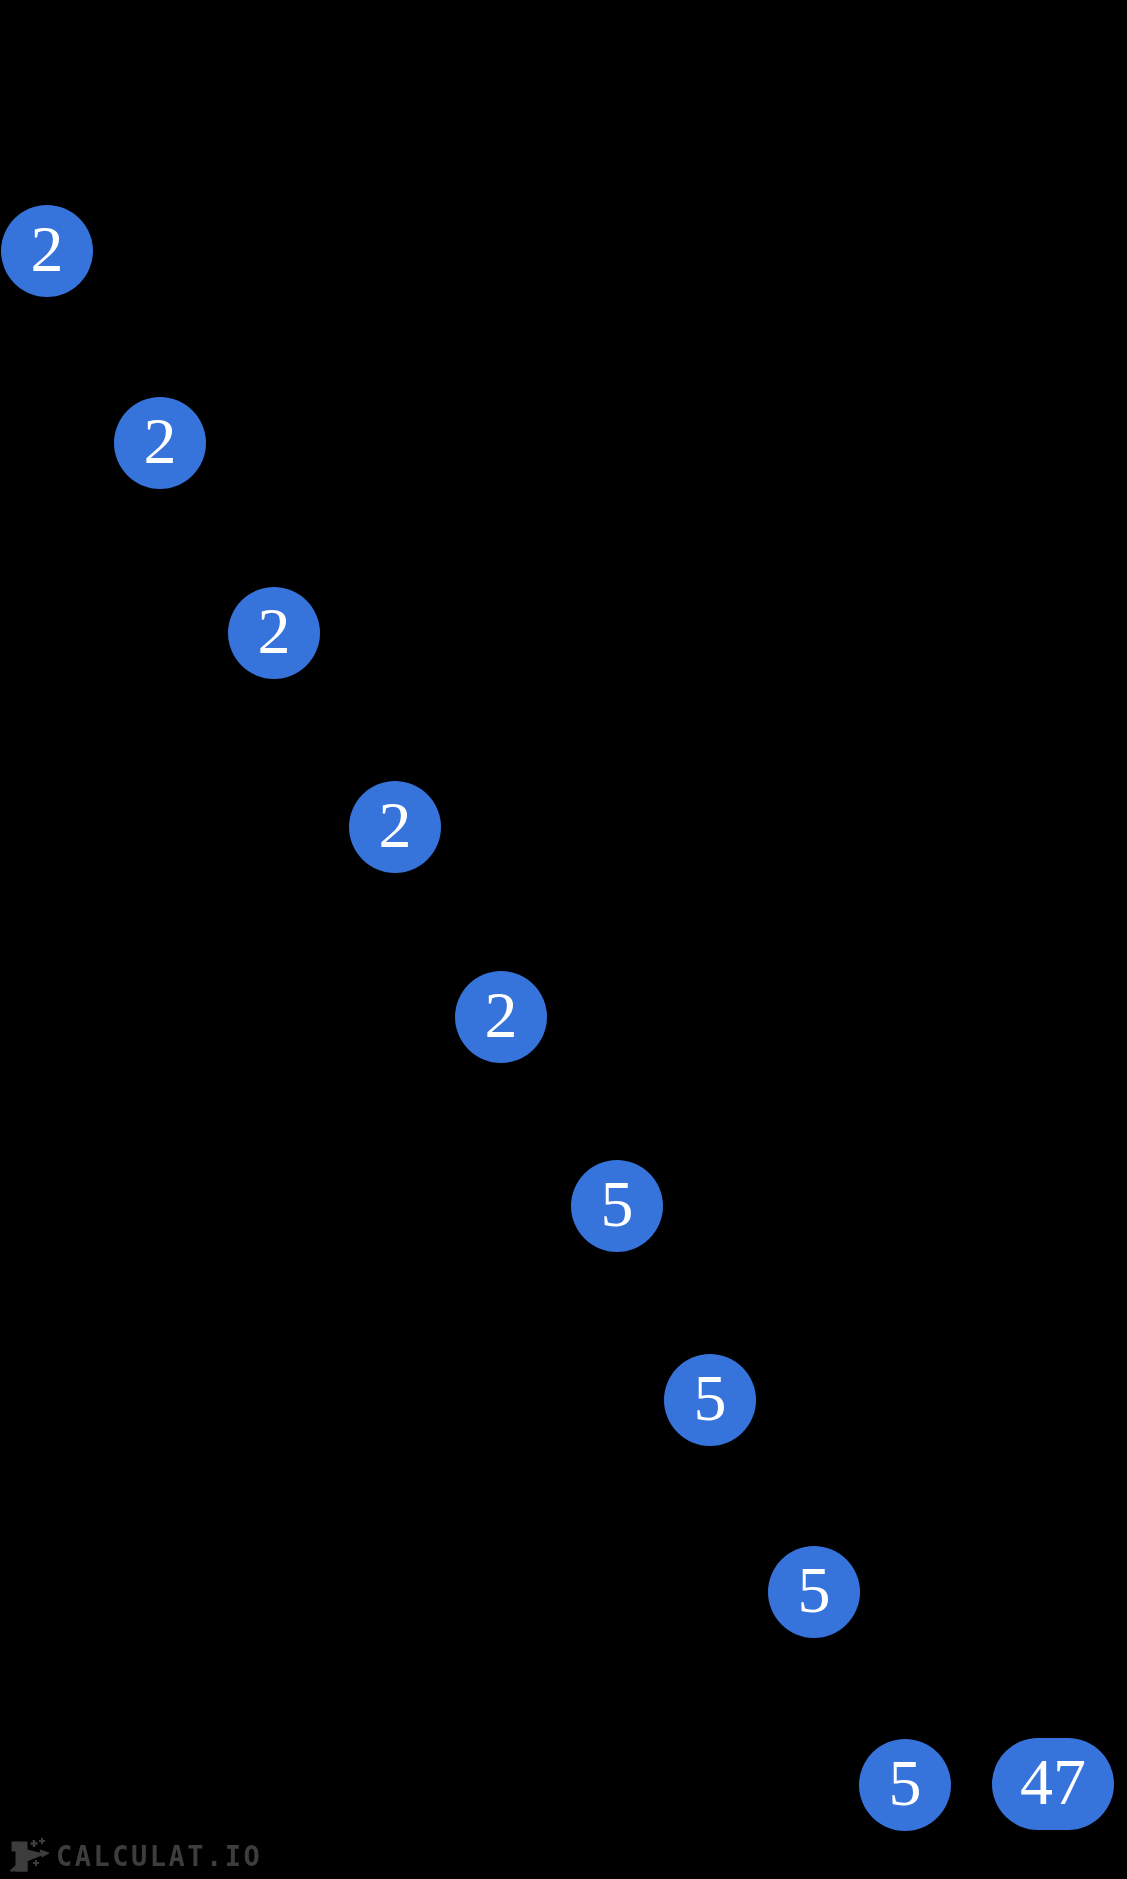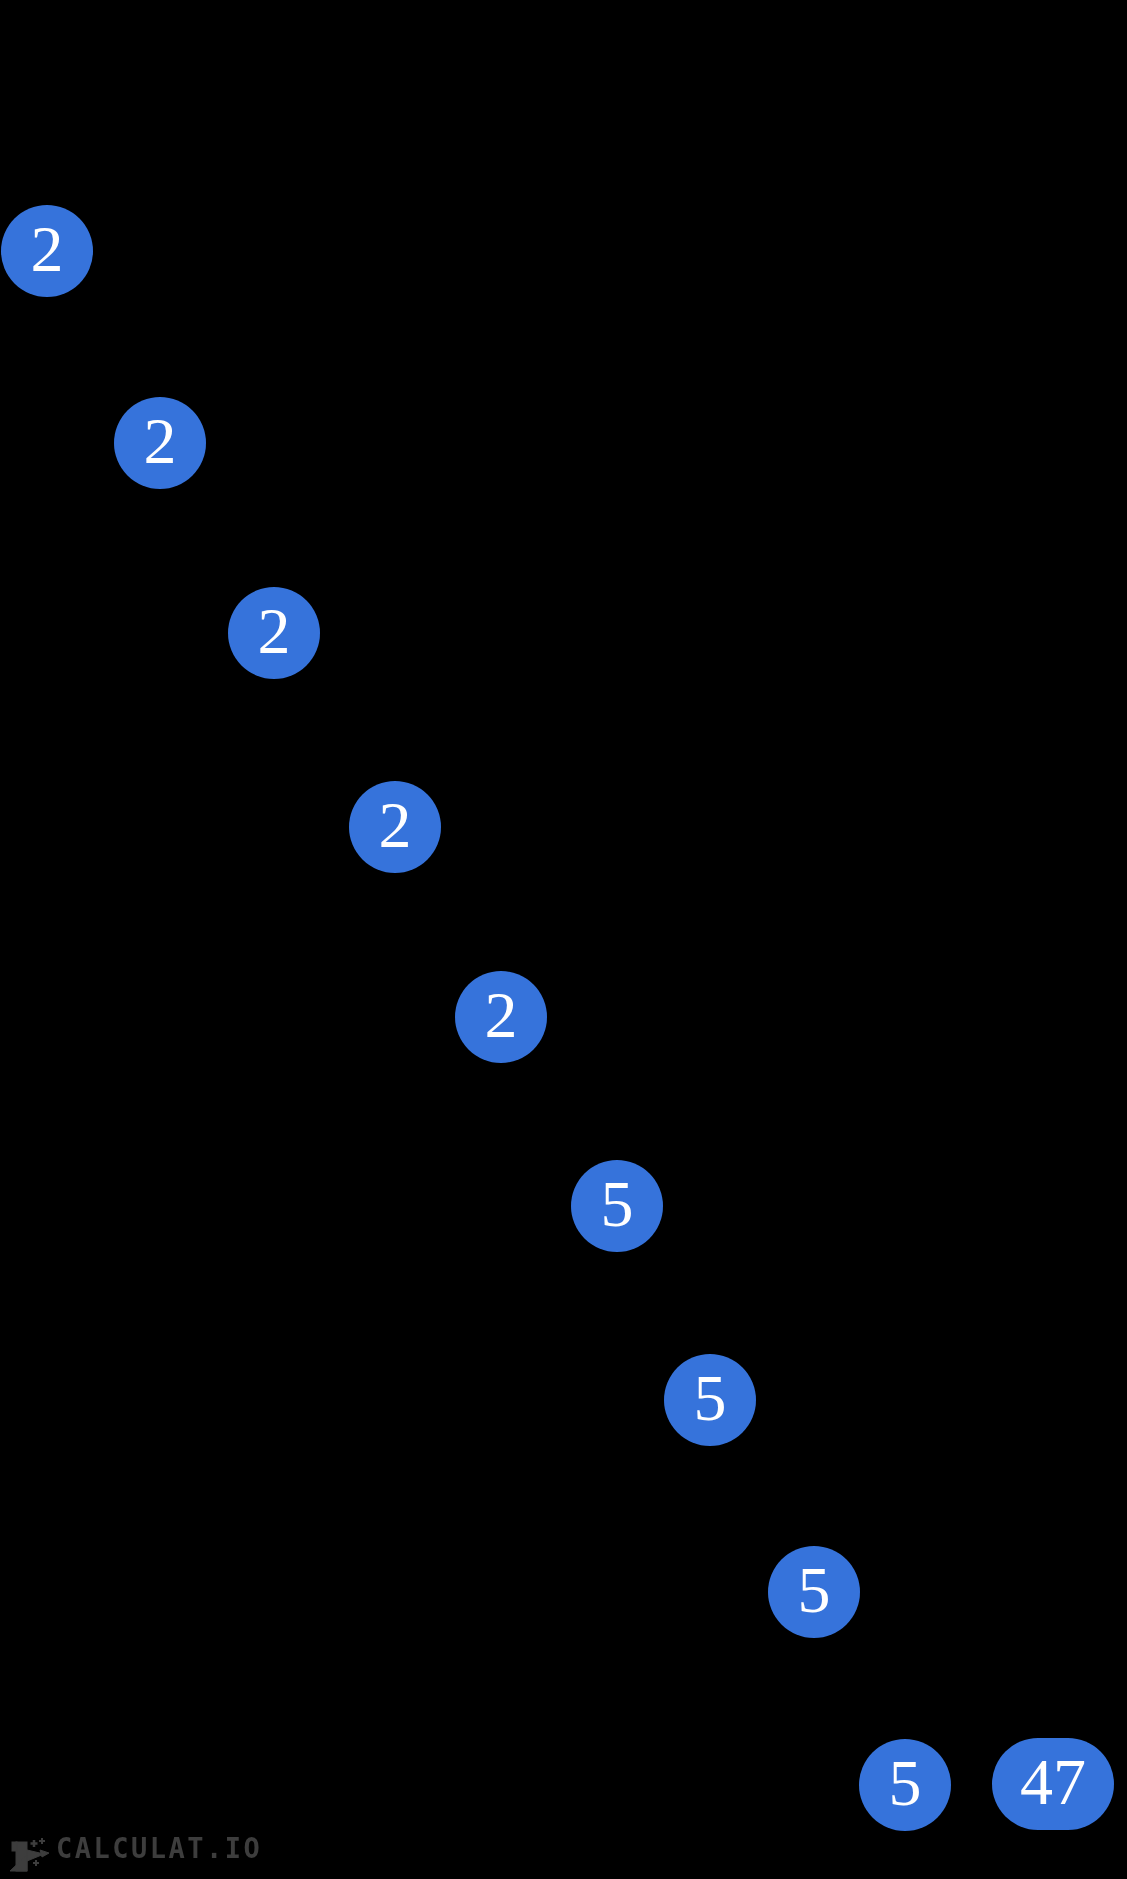--- a/index.html
+++ b/index.html
@@ -30,20 +30,21 @@
   }
   .node.ellipse {
     border-radius: 46px; 
   }
   .watermark {
     position: absolute;
     left: 3px;
     top: 1835px;
     height: 42px;
     display: flex;
+    align-items: center;
     gap: 7px;
   }
   .watermark .brand {
     font-family: "DejaVu Sans Mono", "Liberation Mono", monospace;
     font-weight: 700;
     font-size: 27px;
     letter-spacing: 2.5px;
     line-height: 1;
     transform: scaleY(1.05);
     user-select: none;

